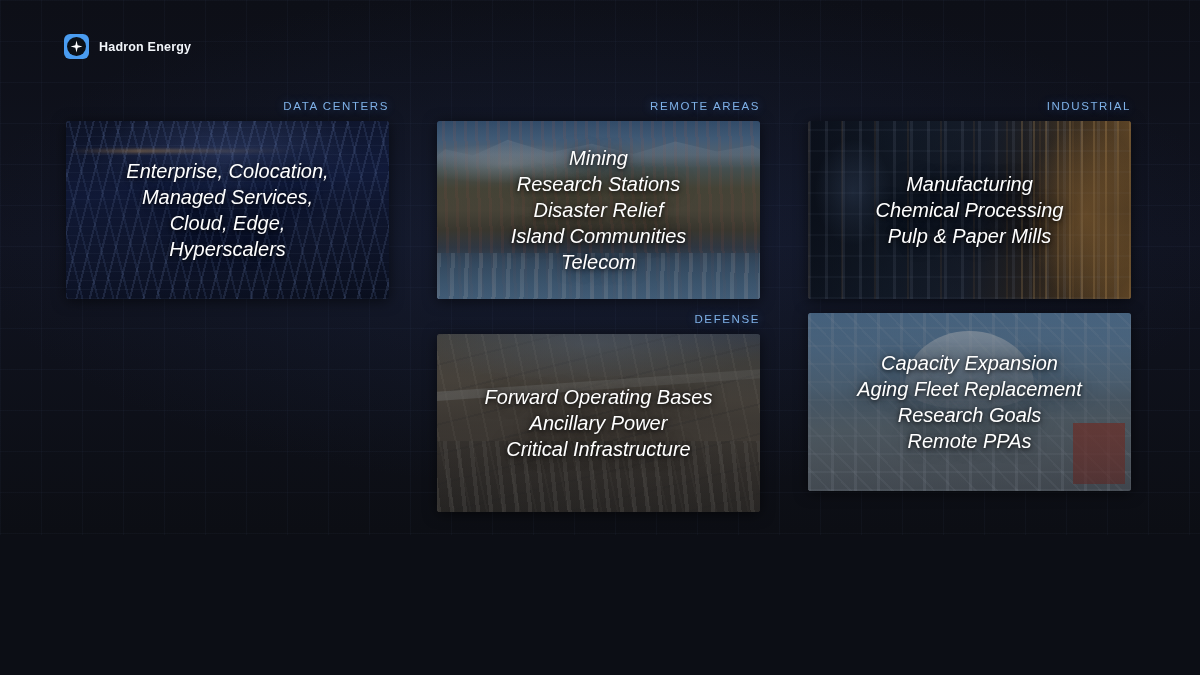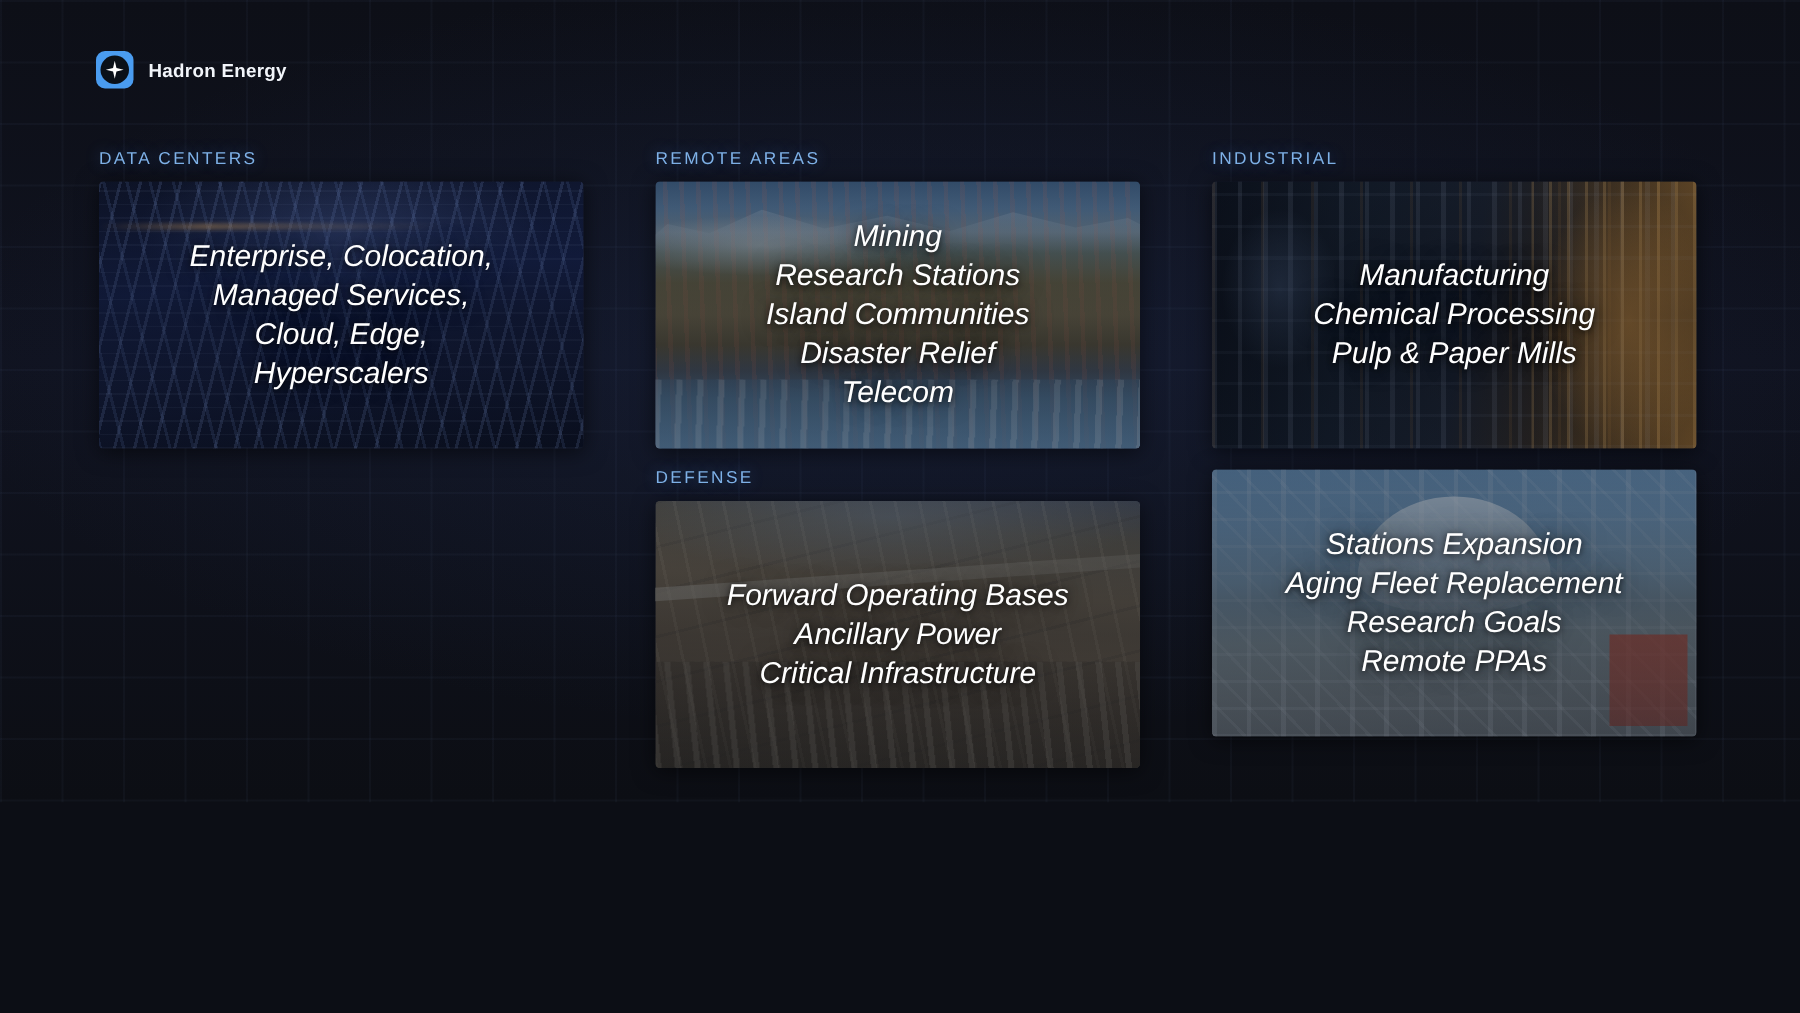--- a/index.html
+++ b/index.html
@@ -62,21 +62,21 @@
     left:66px; top:100px;
     width:1068px;
     display:grid;
     grid-template-columns:repeat(3, 323px);
     grid-template-rows:auto auto;
     column-gap:48px;
     row-gap:14px;
   }
   .cat{ width:323px; }
   .cat-label{
-    text-align:left;
+    text-align:right;
     color:#7fb2e8;
     font-size:11.5px;
     letter-spacing:1.6px;
     text-transform:uppercase;
     margin-bottom:9px;
     text-shadow:0 0 10px rgba(70,130,220,.45);
     white-space:nowrap;
   }
   .card{
     position:relative;
@@ -292,22 +292,22 @@
     </div>
 
     <div class="cat">
       <div class="cat-label">REMOTE AREAS</div>
       <div class="card">
         <div class="photo ph-remote"></div>
         <div class="scrim"></div>
         <div class="lines">
           <div>Mining</div>
           <div>Research Stations</div>
+          <div>Disaster Relief</div>
           <div>Island Communities</div>
-          <div>Disaster Relief</div>
           <div>Telecom</div>
         </div>
       </div>
     </div>
 
     <div class="cat">
       <div class="cat-label">INDUSTRIAL</div>
       <div class="card">
         <div class="photo ph-ind"></div>
         <div class="scrim"></div>
@@ -333,21 +333,21 @@
           <div>Critical Infrastructure</div>
         </div>
       </div>
     </div>
 
     <div class="cat">
       <div class="card">
         <div class="photo ph-util"></div>
         <div class="scrim"></div>
         <div class="lines">
-          <div>Stations Expansion</div>
+          <div>Capacity Expansion</div>
           <div>Aging Fleet Replacement</div>
           <div>Research Goals</div>
           <div>Remote PPAs</div>
         </div>
       </div>
     </div>
 
   </div>
 
   <div id="footer">

